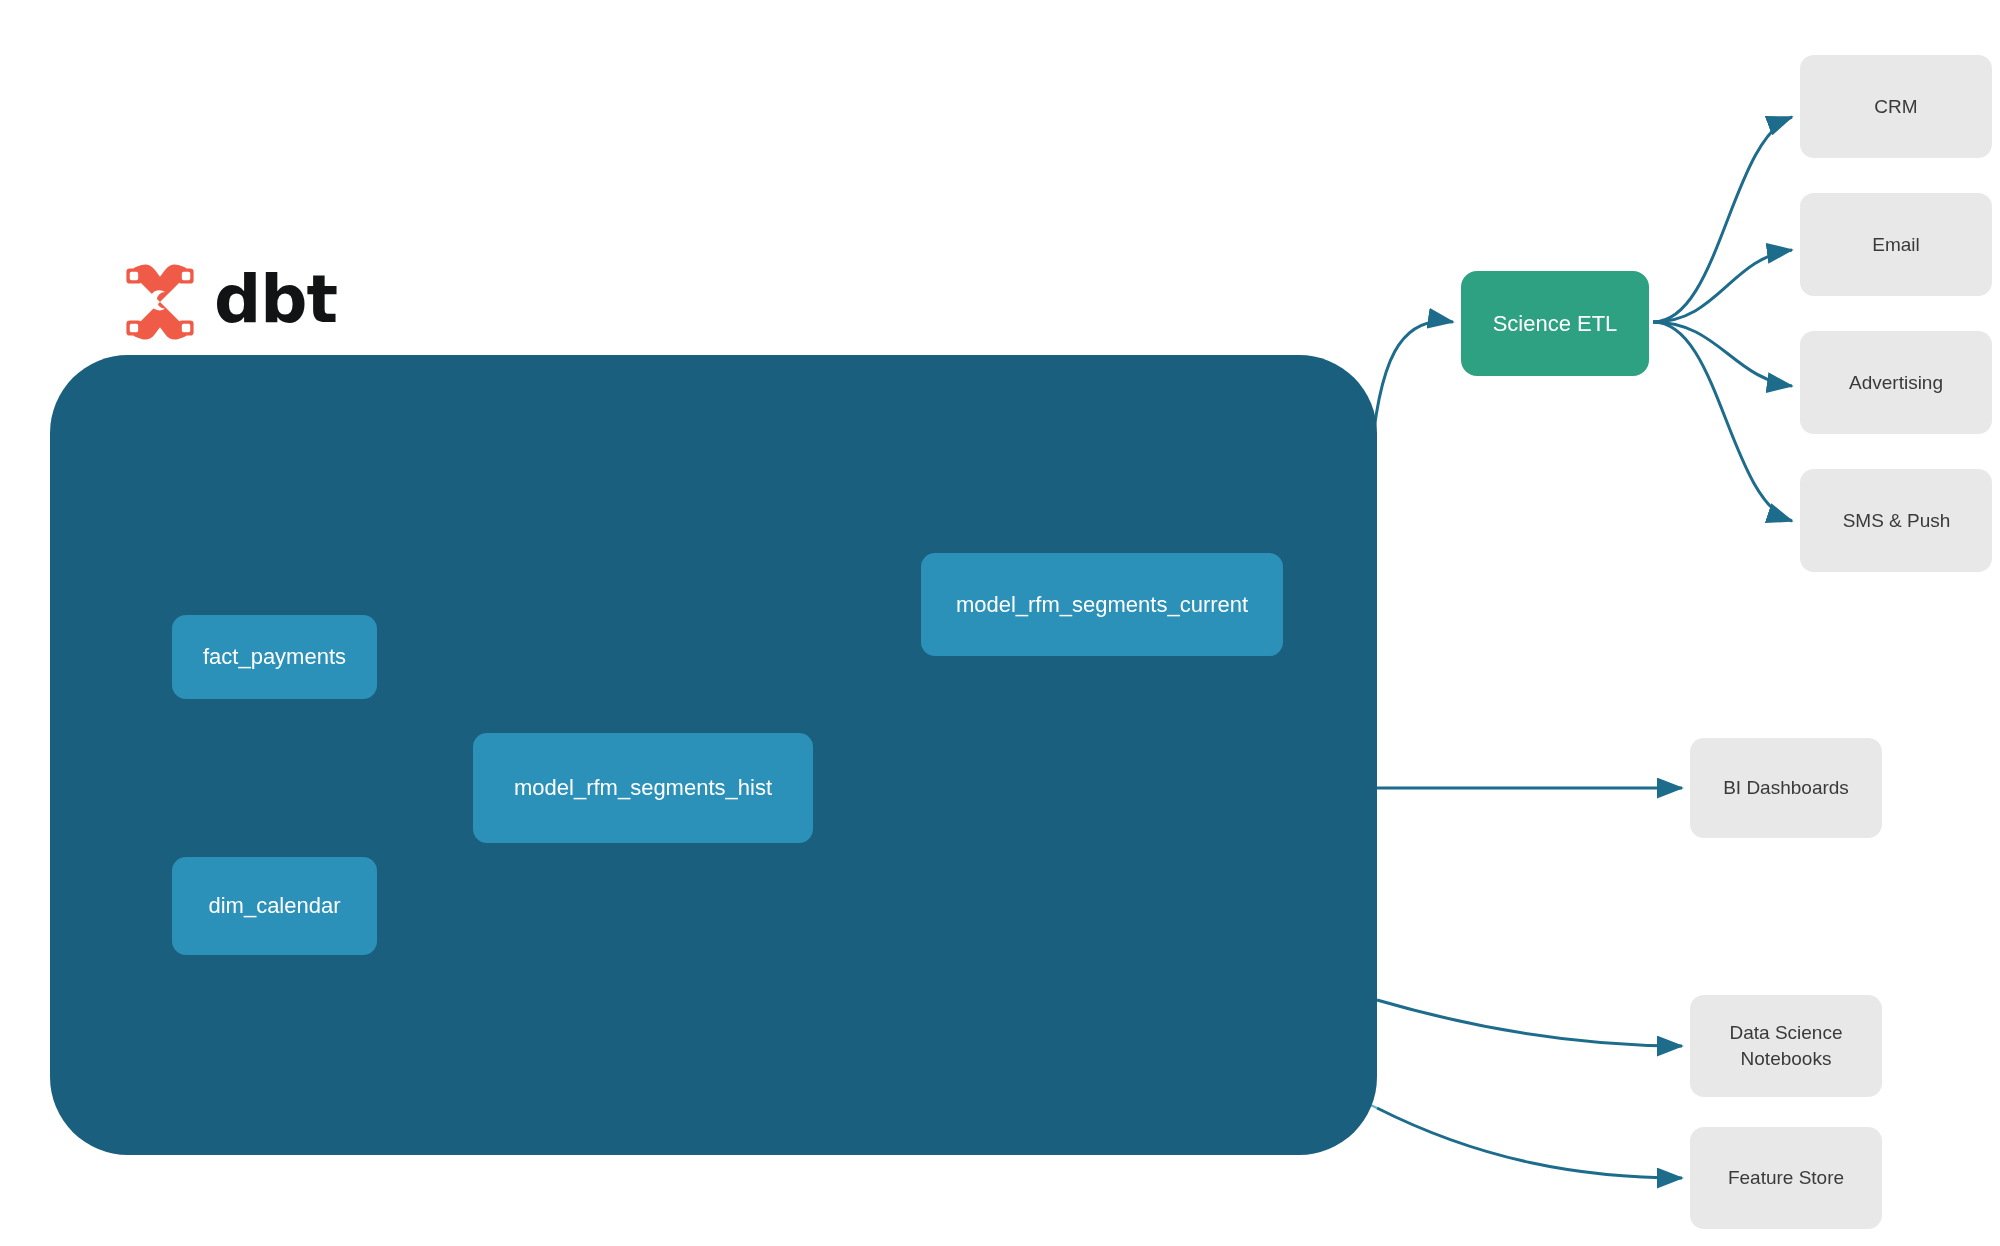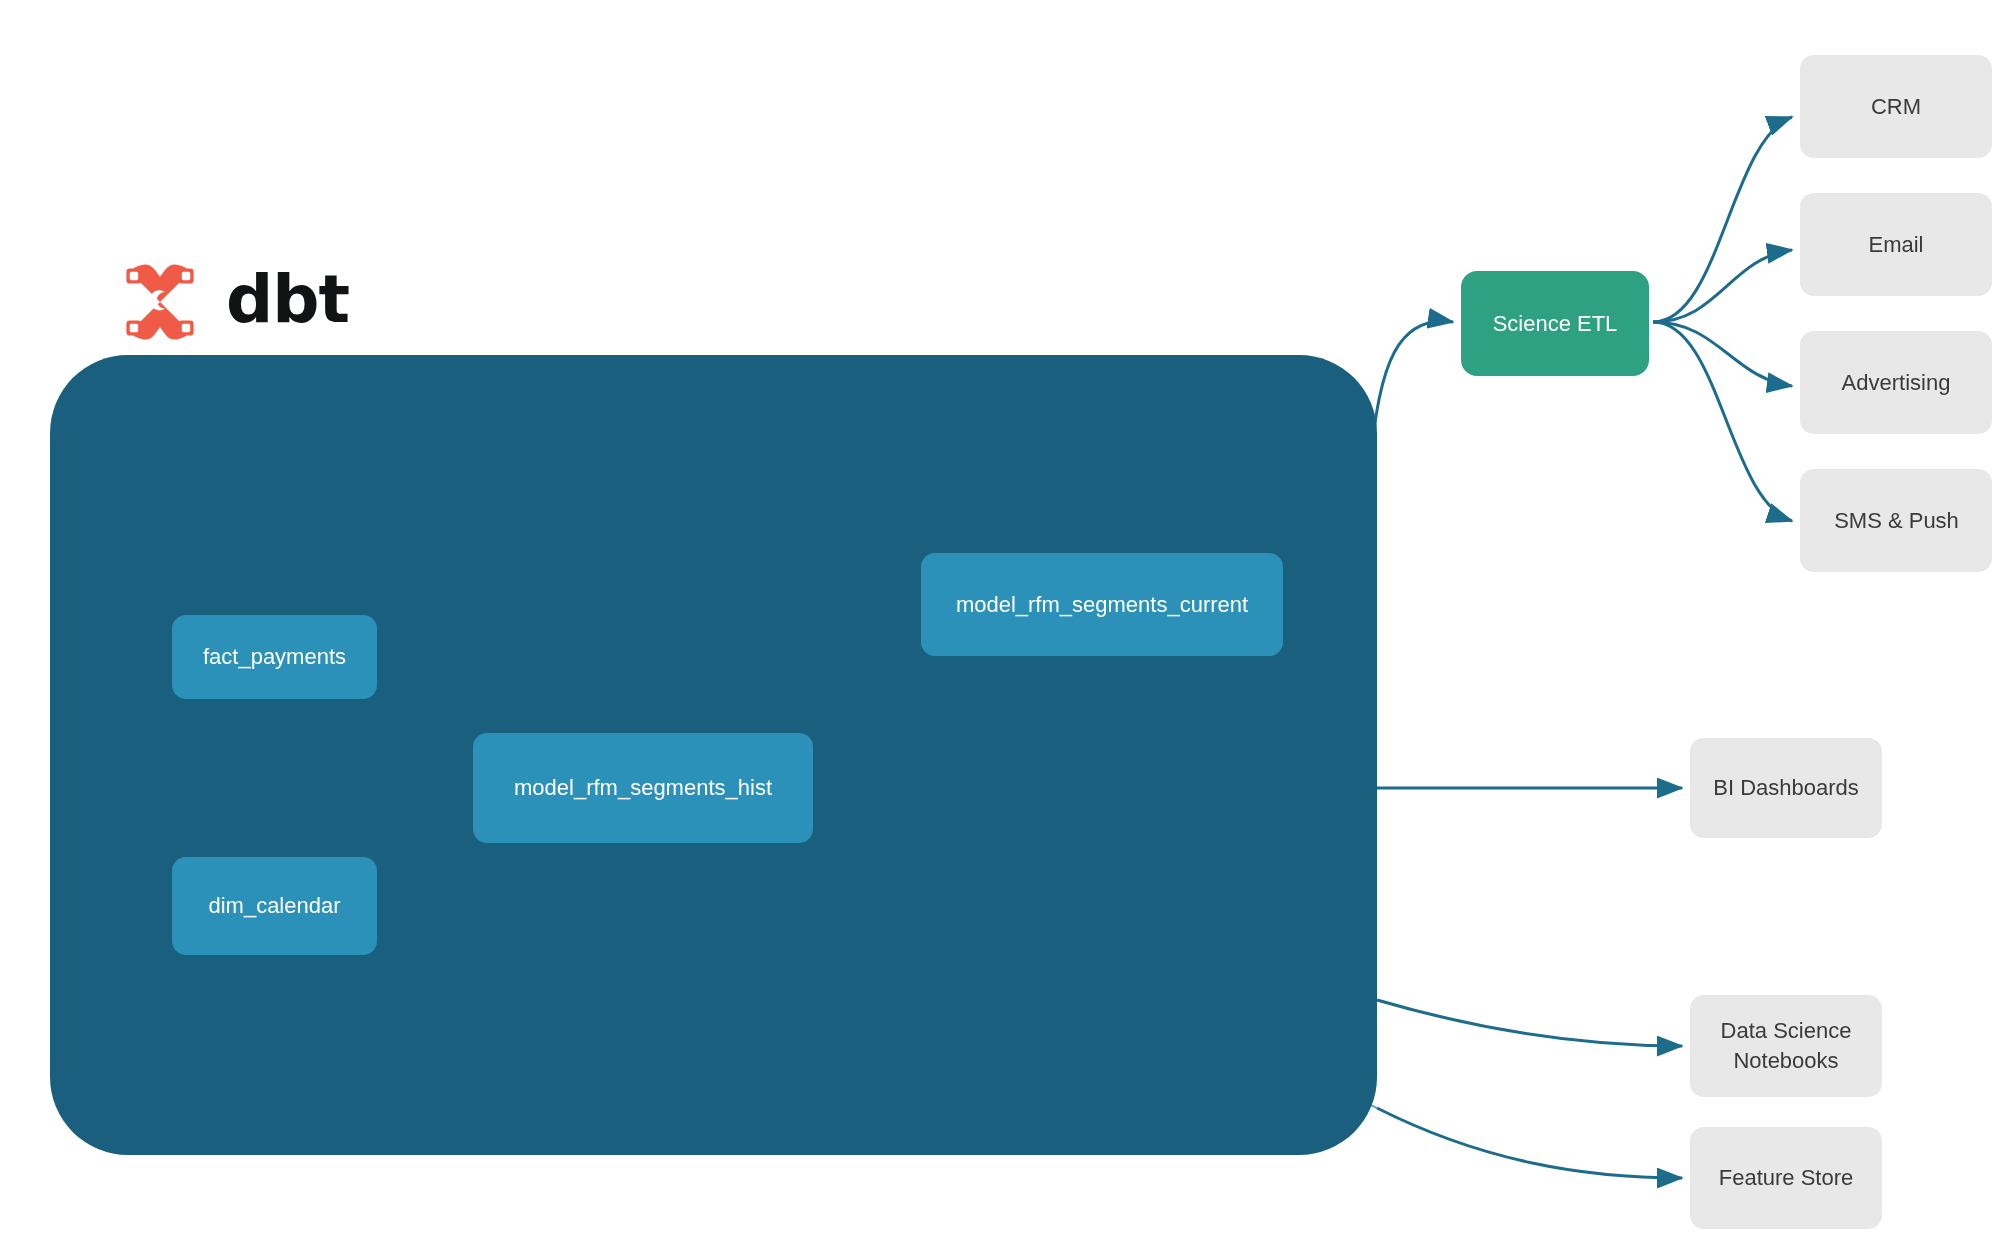--- a/index.html
+++ b/index.html
@@ -36,21 +36,21 @@
   
   #dbt-logo {
     position: absolute;
     left: 118px;
     top: 252px;
     width: 230px;
     height: 100px;
     z-index: 4;
     display: flex;
     align-items: center;
-    gap: 24px;
+    gap: 12px;
   }
   #dbt-logo .logo-mark {
     width: 84px;
     height: 84px;
     flex: 0 0 84px;
   }
   #dbt-logo .logo-word {
     font-family: "DejaVu Sans", sans-serif;
     font-size: 66px;
     font-weight: 700;
@@ -93,21 +93,21 @@
     background: #2ea183;
     color: #ffffff;
     border-radius: 16px;
     font-size: 22px;
     padding: 0 18px;
   }
   .node-gray {
     background: #e8e8e8;
     color: #3a3a3a;
     border-radius: 14px;
-    font-size: 22px;
+    font-size: 19px;
     padding: 0 14px;
     line-height: 1.35;
   }
 
   
   #node-fact-payments       { left: 172px;  top: 615px;  width: 205px; height: 84px; }
   #node-dim-calendar        { left: 172px;  top: 857px;  width: 205px; height: 98px; }
   #node-model-hist          { left: 473px;  top: 733px;  width: 340px; height: 110px; }
   #node-model-current       { left: 921px;  top: 553px;  width: 362px; height: 103px; }
   #node-reverse-etl         { left: 1461px; top: 271px;  width: 188px; height: 105px; }

